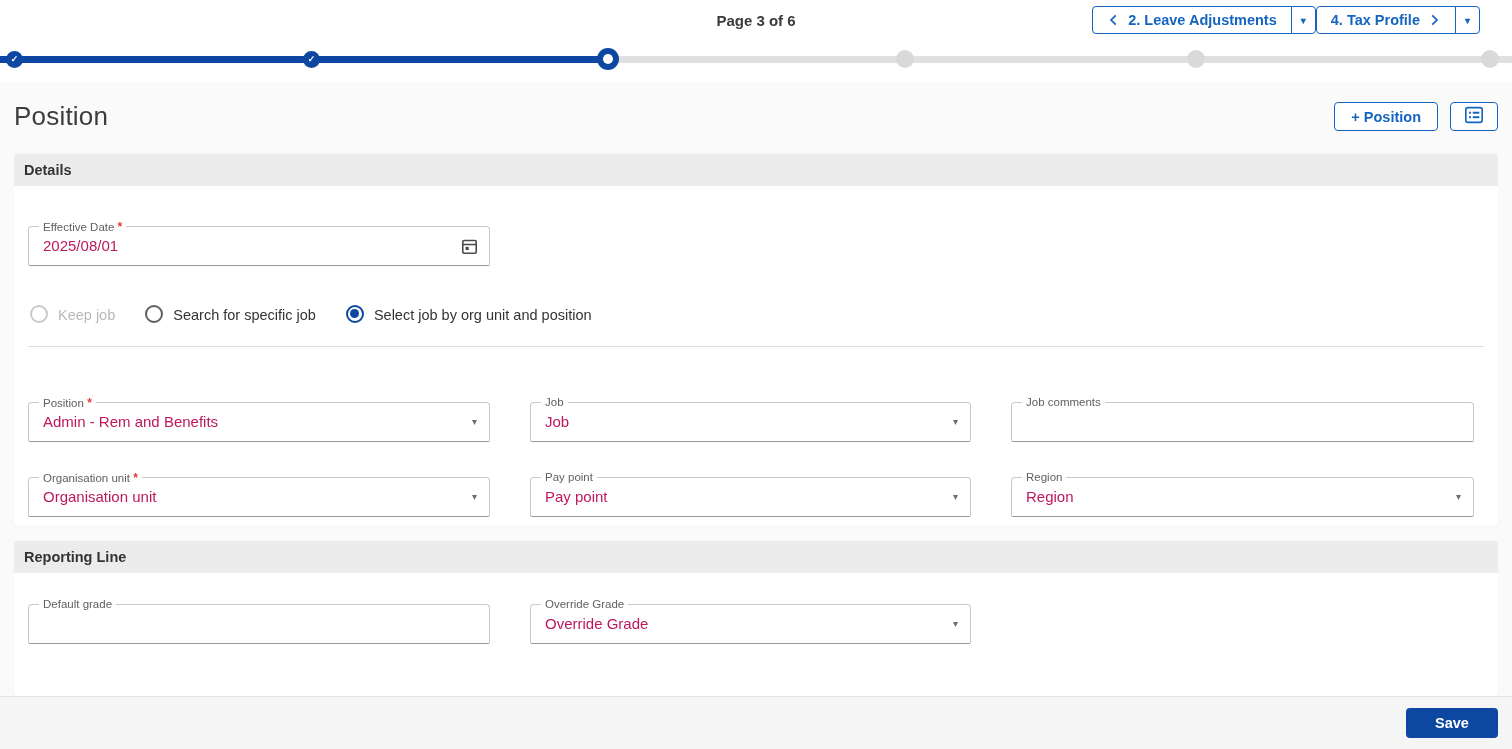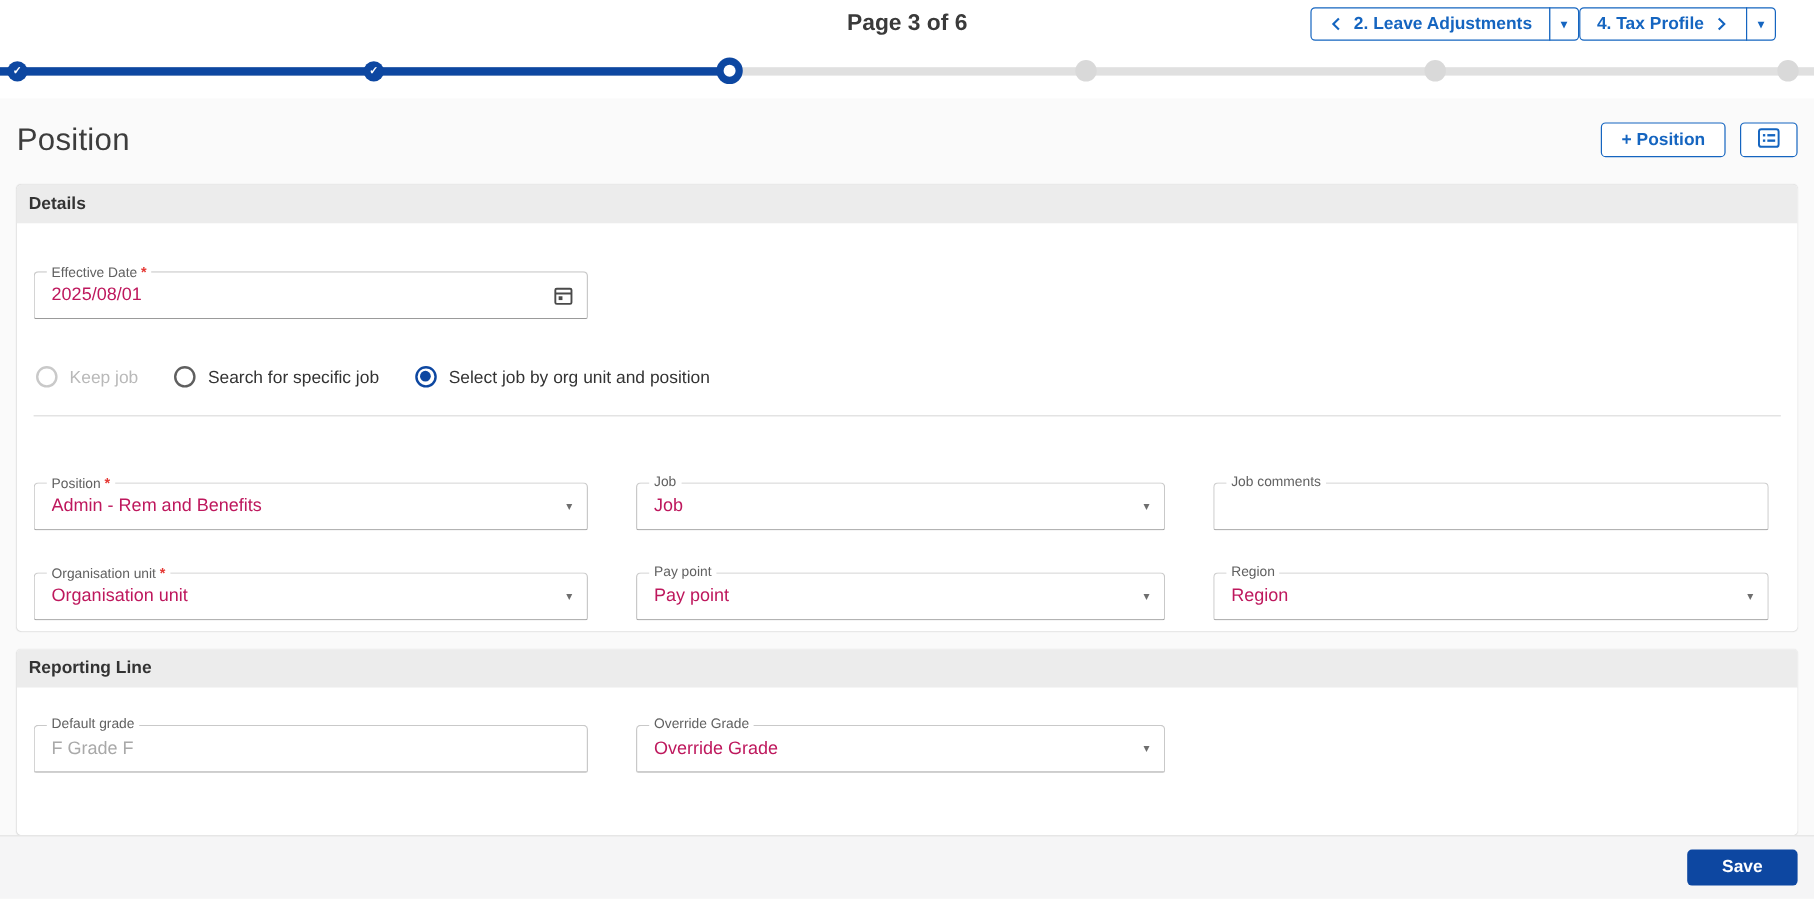--- a/index.html
+++ b/index.html
@@ -38,21 +38,21 @@
   .nav-btn.caret-btn {
     border-radius: 0 4px 4px 0;
     margin-left: -1px;
     padding: 0 9px;
     font-size: 10px;
   }
   .nav-btn svg { display: block; }
   .page-indicator {
     position: absolute; left: 0; right: 0;
     text-align: center;
-    font-size: 19px; font-weight: bold; color: #3a3a3a;
+    font-size: 15px; font-weight: bold; color: #3a3a3a;
     pointer-events: none;
   }
 
   
   .stepper { position: relative; height: 44px; background: #fff; }
   .track {
     position: absolute; left: 0; right: 0; top: 15px; height: 7px;
     background: #e0e0e0;
   }
   .track-fill { height: 7px; width: 608px; background: #0d47a1; }
@@ -343,21 +343,20 @@
       </div>
     </section>
 
     <section class="card">
       <div class="card-header">Reporting Line</div>
       <div class="card-body rep-body">
         <div class="grid">
 
           <div class="field disabled">
             <span class="flabel">Default grade</span>
-            <div class="fvalue">F Grade F</div>
           </div>
 
           <div class="field">
             <span class="flabel">Override Grade</span>
             <div class="fvalue">Override Grade</div>
             <span class="sel-arrow">▾</span>
           </div>
 
 
         </div>

